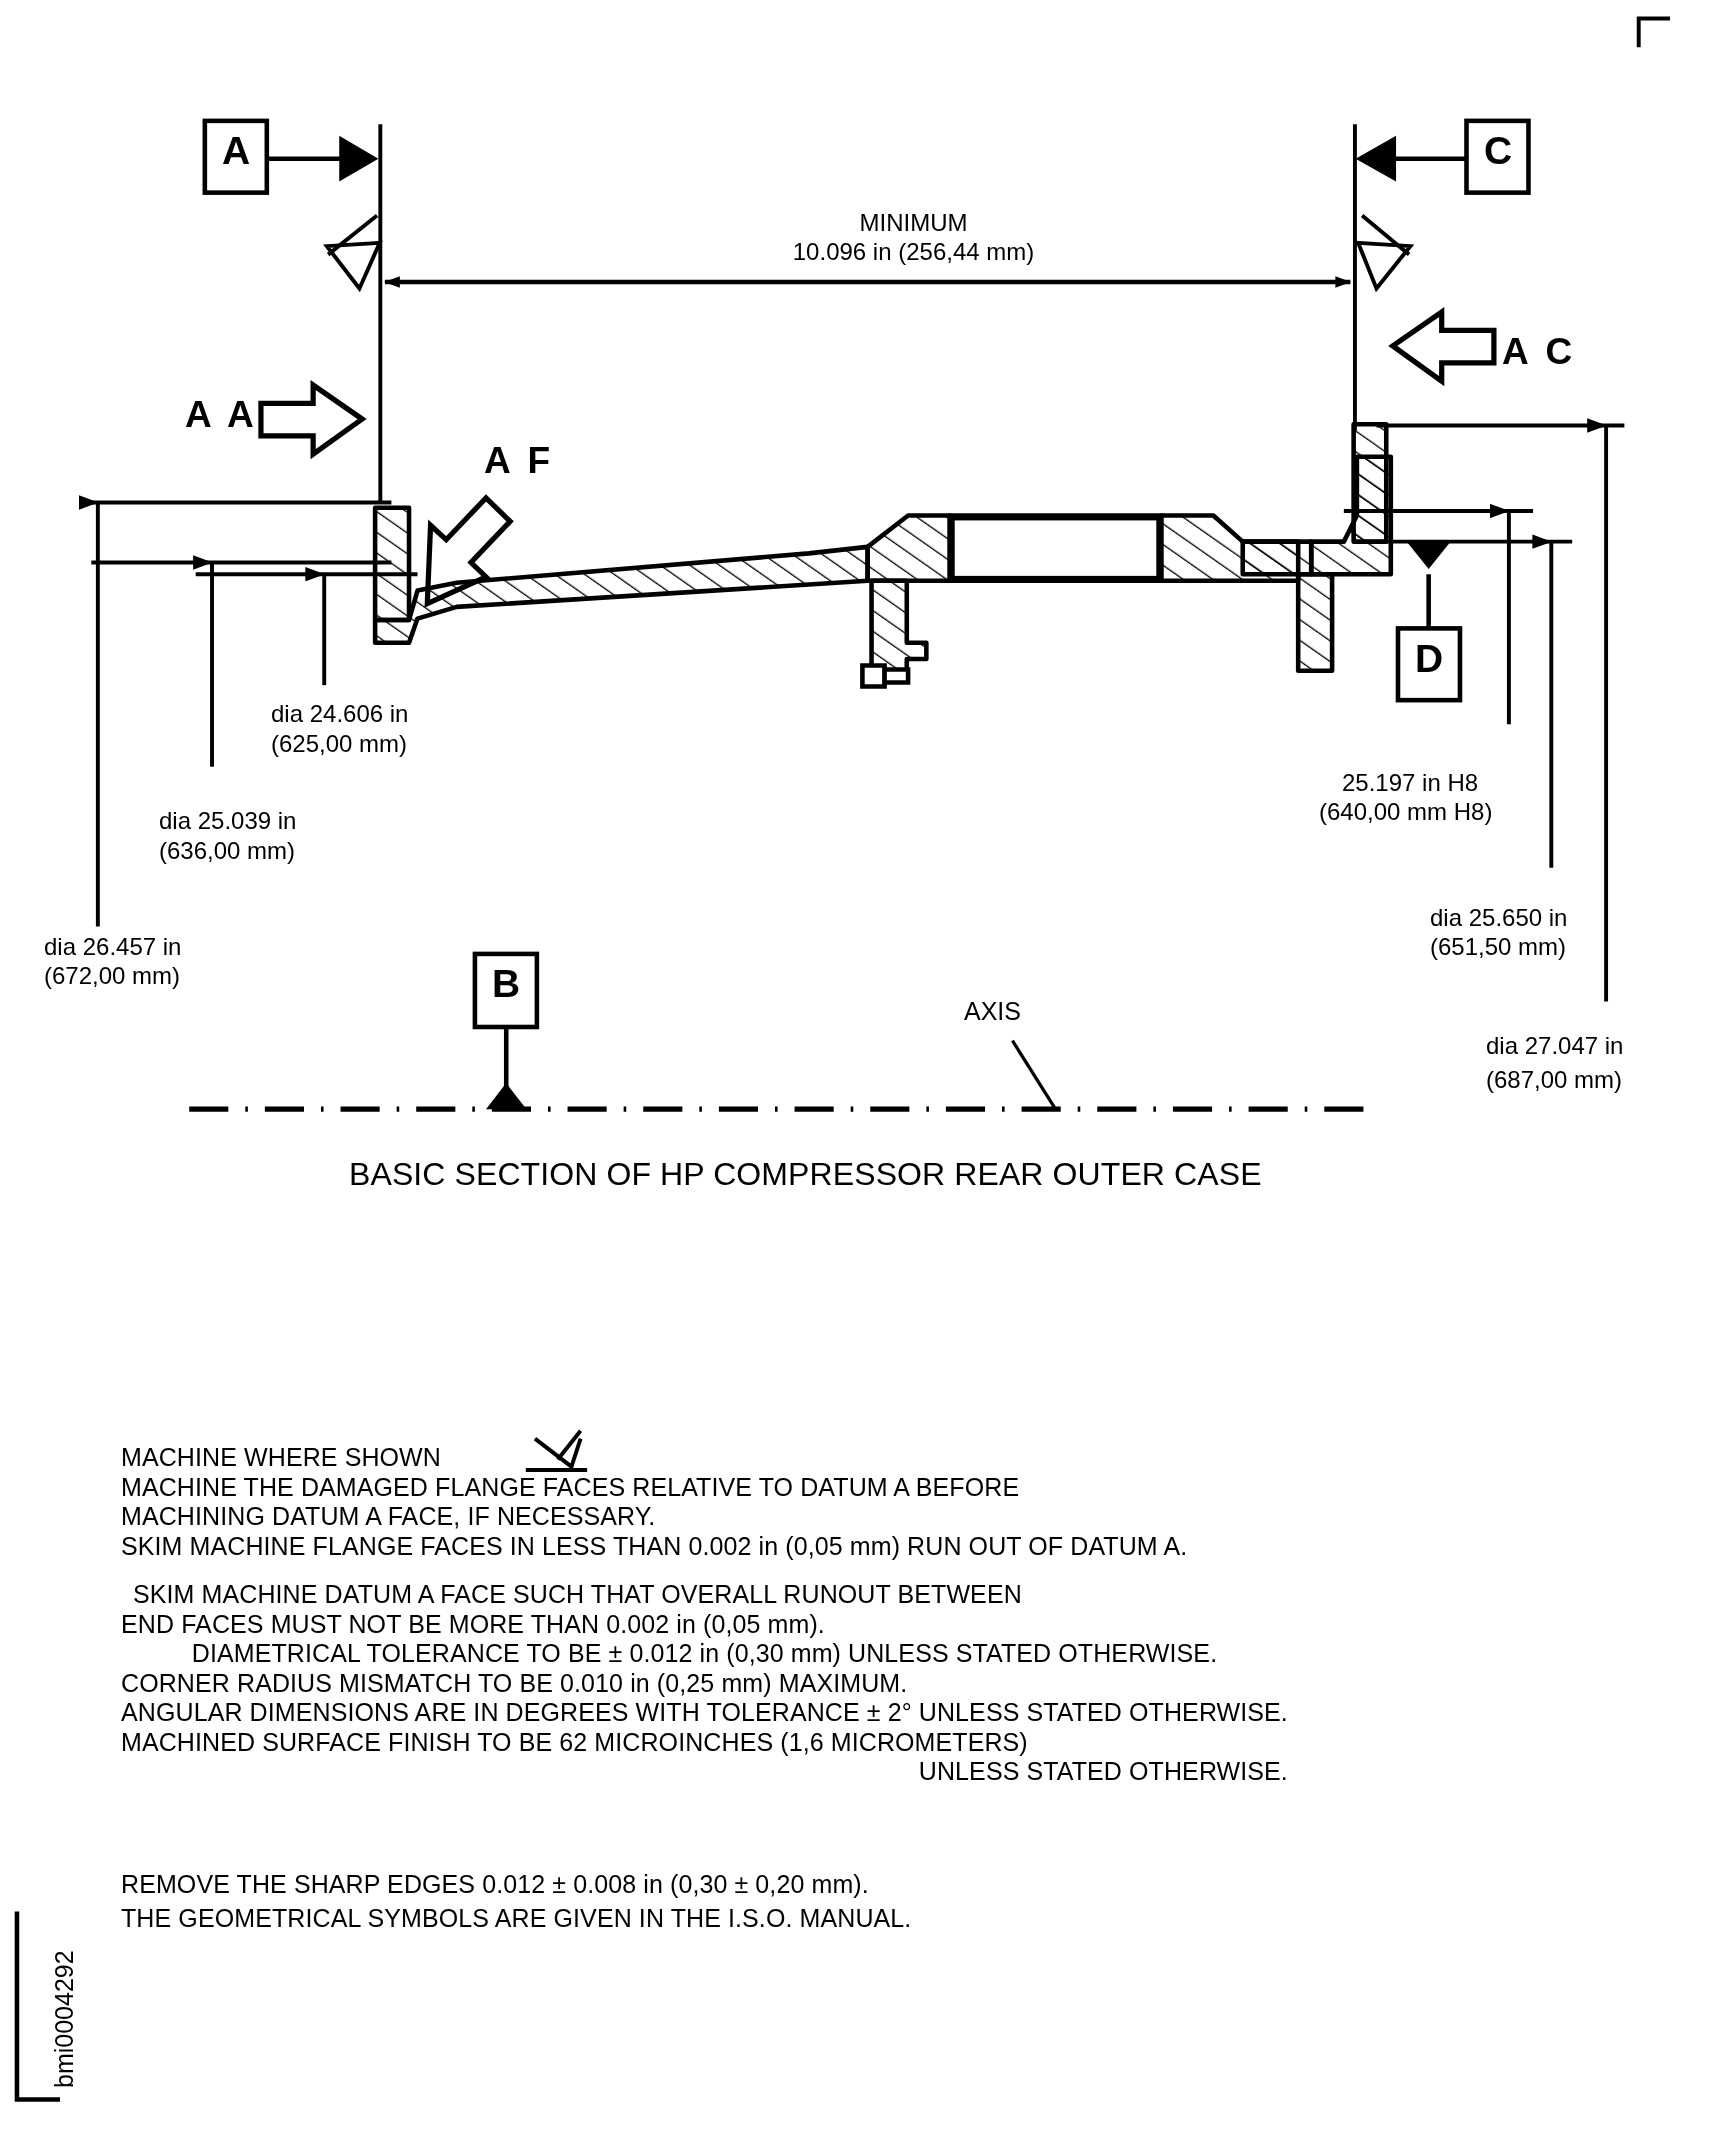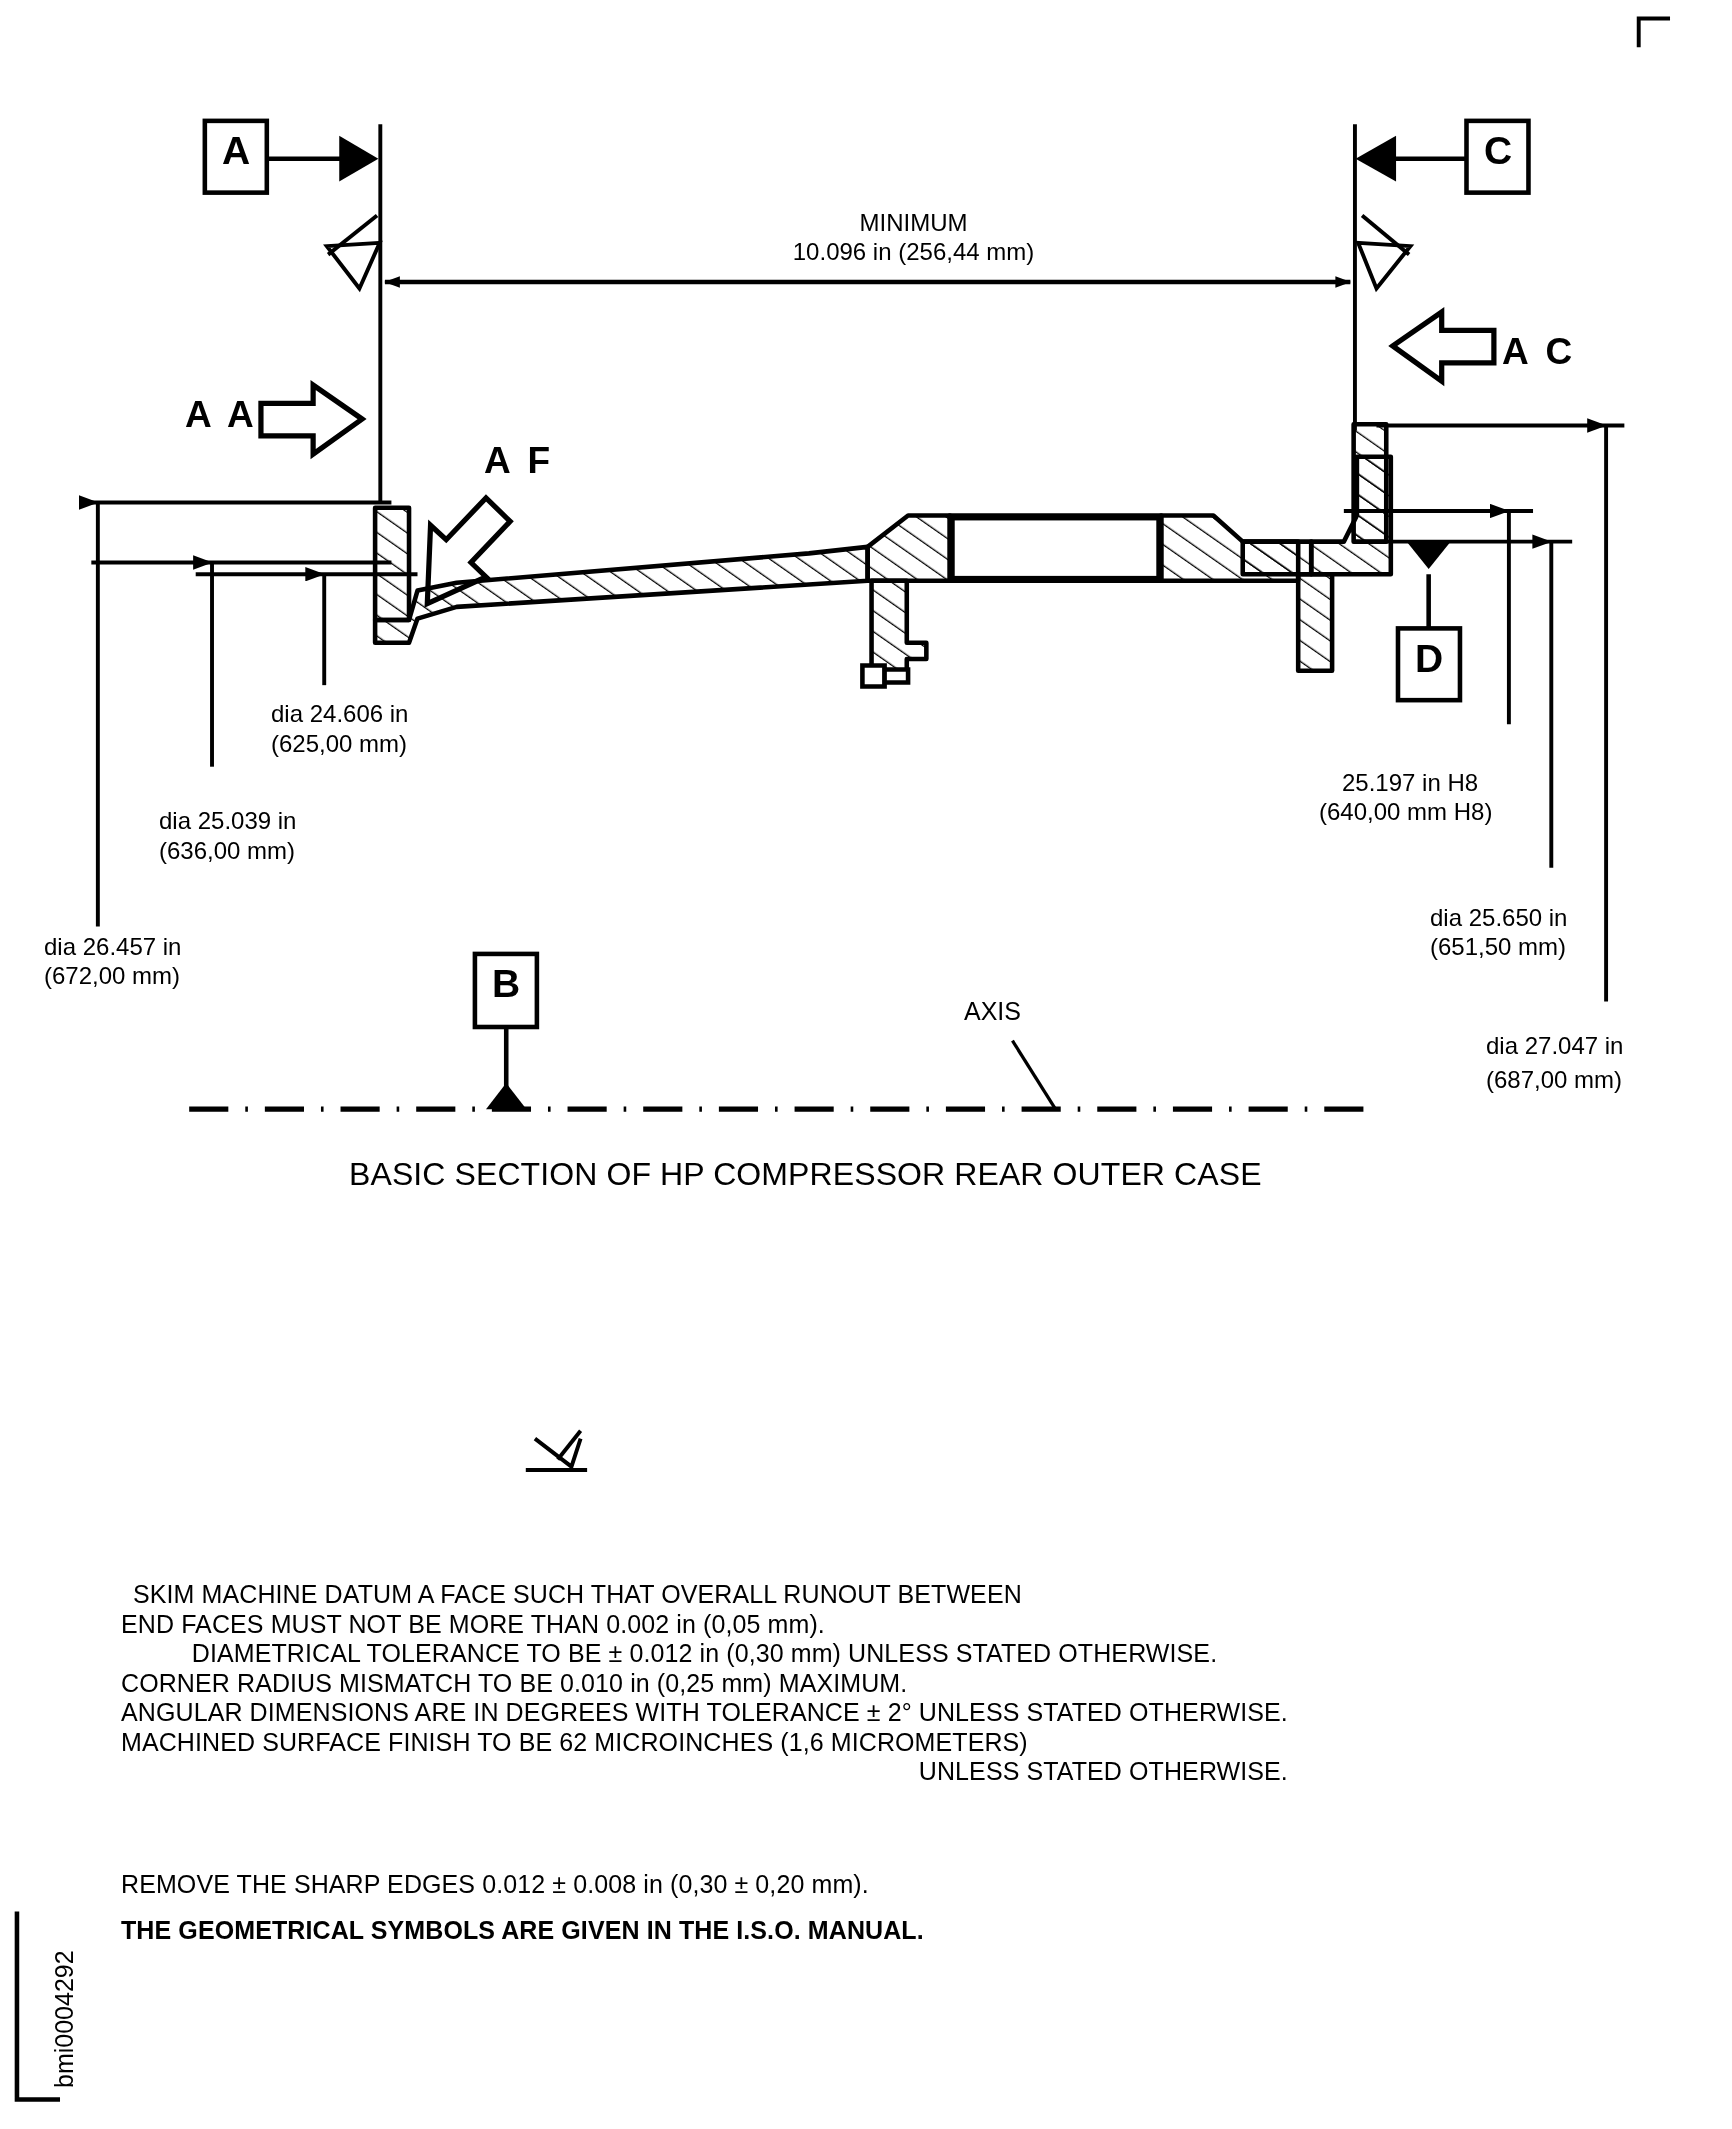--- a/index.html
+++ b/index.html
@@ -201,32 +201,38 @@
   <div class="txt dim" style="left:1430px;top:904px;">dia 25.650 in</div>
   <div class="txt dim" style="left:1430px;top:933px;">(651,50 mm)</div>
 
   <div class="txt dim" style="left:1486px;top:1032px;">dia 27.047 in</div>
   <div class="txt dim" style="left:1486px;top:1066px;">(687,00 mm)</div>
 
   <div class="txt axis-lbl" style="left:964px;top:997px;">AXIS</div>
 
   <div class="txt cap" style="left:349px;top:1156px;">BASIC SECTION OF HP COMPRESSOR REAR OUTER CASE</div>
 
+  <div style="position:absolute;left:121px;top:1443px;">
+    <div class="txt note" style="position:relative;left:0;top:0;">MACHINE WHERE SHOWN</div>
+    <div class="txt note" style="position:relative;left:0;top:0;">MACHINE THE DAMAGED FLANGE FACES RELATIVE TO DATUM A BEFORE</div>
+    <div class="txt note" style="position:relative;left:0;top:0;">MACHINING DATUM A FACE, IF NECESSARY.</div>
+    <div class="txt note" style="position:relative;left:0;top:0;">SKIM MACHINE FLANGE FACES IN LESS THAN 0.002 in (0,05 mm) RUN OUT OF DATUM A.</div>
+  </div>
 
   <div style="position:absolute;left:121px;top:1580px;">
     <div class="txt note" style="position:relative;left:12px;top:0;">SKIM MACHINE DATUM A FACE SUCH THAT OVERALL RUNOUT BETWEEN</div>
     <div class="txt note" style="position:relative;left:0;top:0;">END FACES MUST NOT BE MORE THAN 0.002 in (0,05 mm).</div>
     <div class="txt note" style="position:relative;left:0;top:0;text-align:center;">DIAMETRICAL TOLERANCE TO BE ± 0.012 in (0,30 mm) UNLESS STATED OTHERWISE.</div>
     <div class="txt note" style="position:relative;left:0;top:0;">CORNER RADIUS MISMATCH TO BE 0.010 in (0,25 mm) MAXIMUM.</div>
     <div class="txt note" style="position:relative;left:0;top:0;">ANGULAR DIMENSIONS ARE IN DEGREES WITH TOLERANCE ± 2° UNLESS STATED OTHERWISE.</div>
     <div class="txt note" style="position:relative;left:0;top:0;">MACHINED SURFACE FINISH TO BE 62 MICROINCHES (1,6 MICROMETERS)</div>
     <div class="txt note" style="position:relative;left:0;top:0;text-align:right;">UNLESS STATED OTHERWISE.</div>
   </div>
 
   <div style="position:absolute;left:121px;top:1870px;">
     <div class="txt note" style="position:relative;left:0;top:0;">REMOVE THE SHARP EDGES 0.012 ± 0.008 in (0,30 ± 0,20 mm).</div>
-    <div class="txt note" style="position:relative;left:0;top:16px;font-weight:bold;">THE GEOMETRICAL SYMBOLS ARE GIVEN IN THE I.S.O. MANUAL.</div>
+    <div class="txt note" style="position:relative;left:0;top:4px;">THE GEOMETRICAL SYMBOLS ARE GIVEN IN THE I.S.O. MANUAL.</div>
   </div>
 
   <div class="vid" style="left:50px;top:2088px;">bmi0004292</div>
 
 </div>
 
 
 </body></html>

